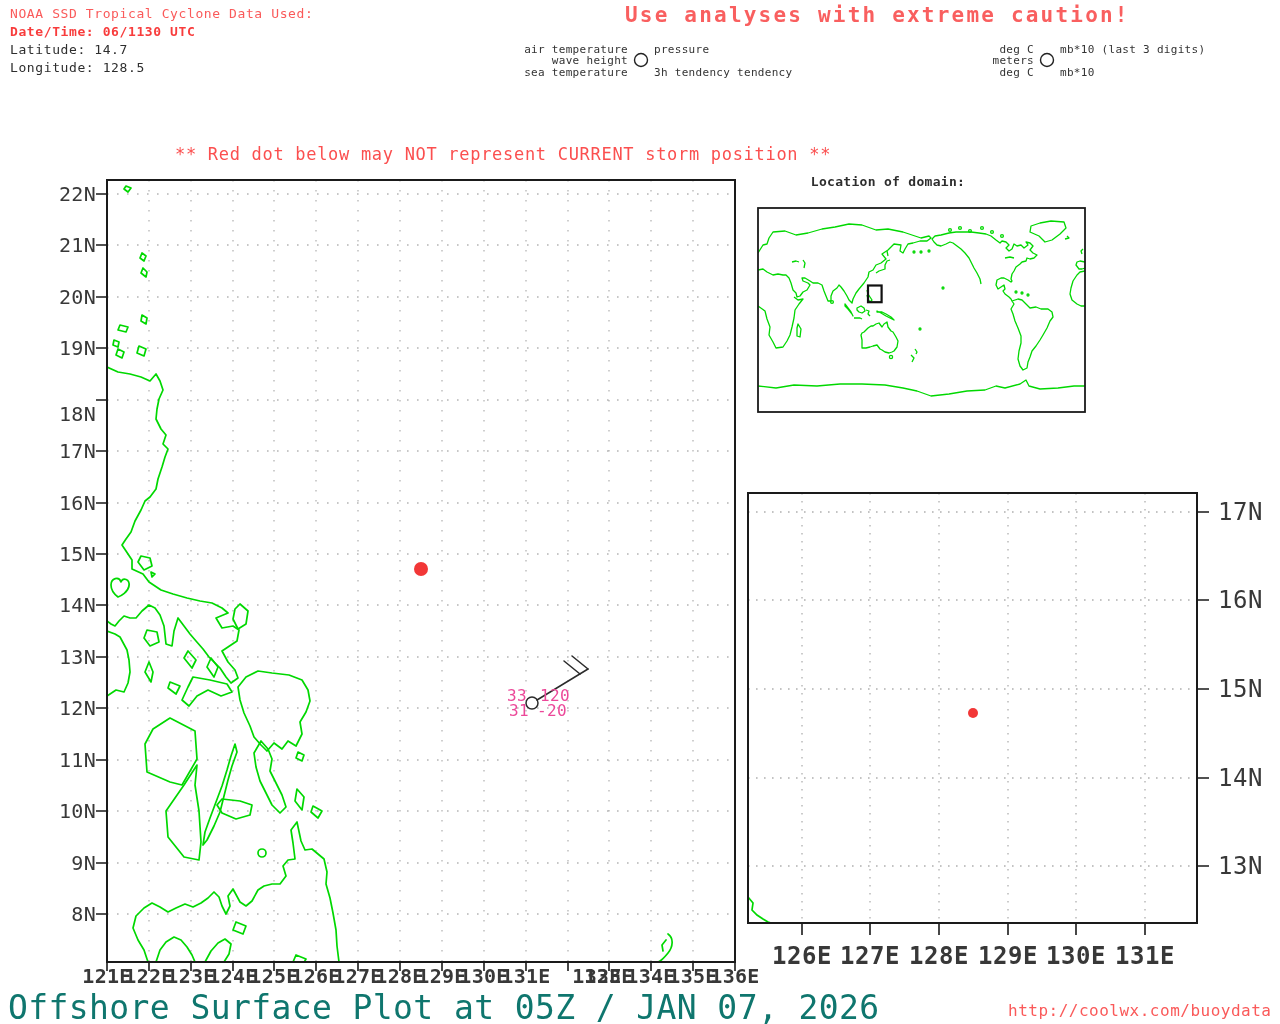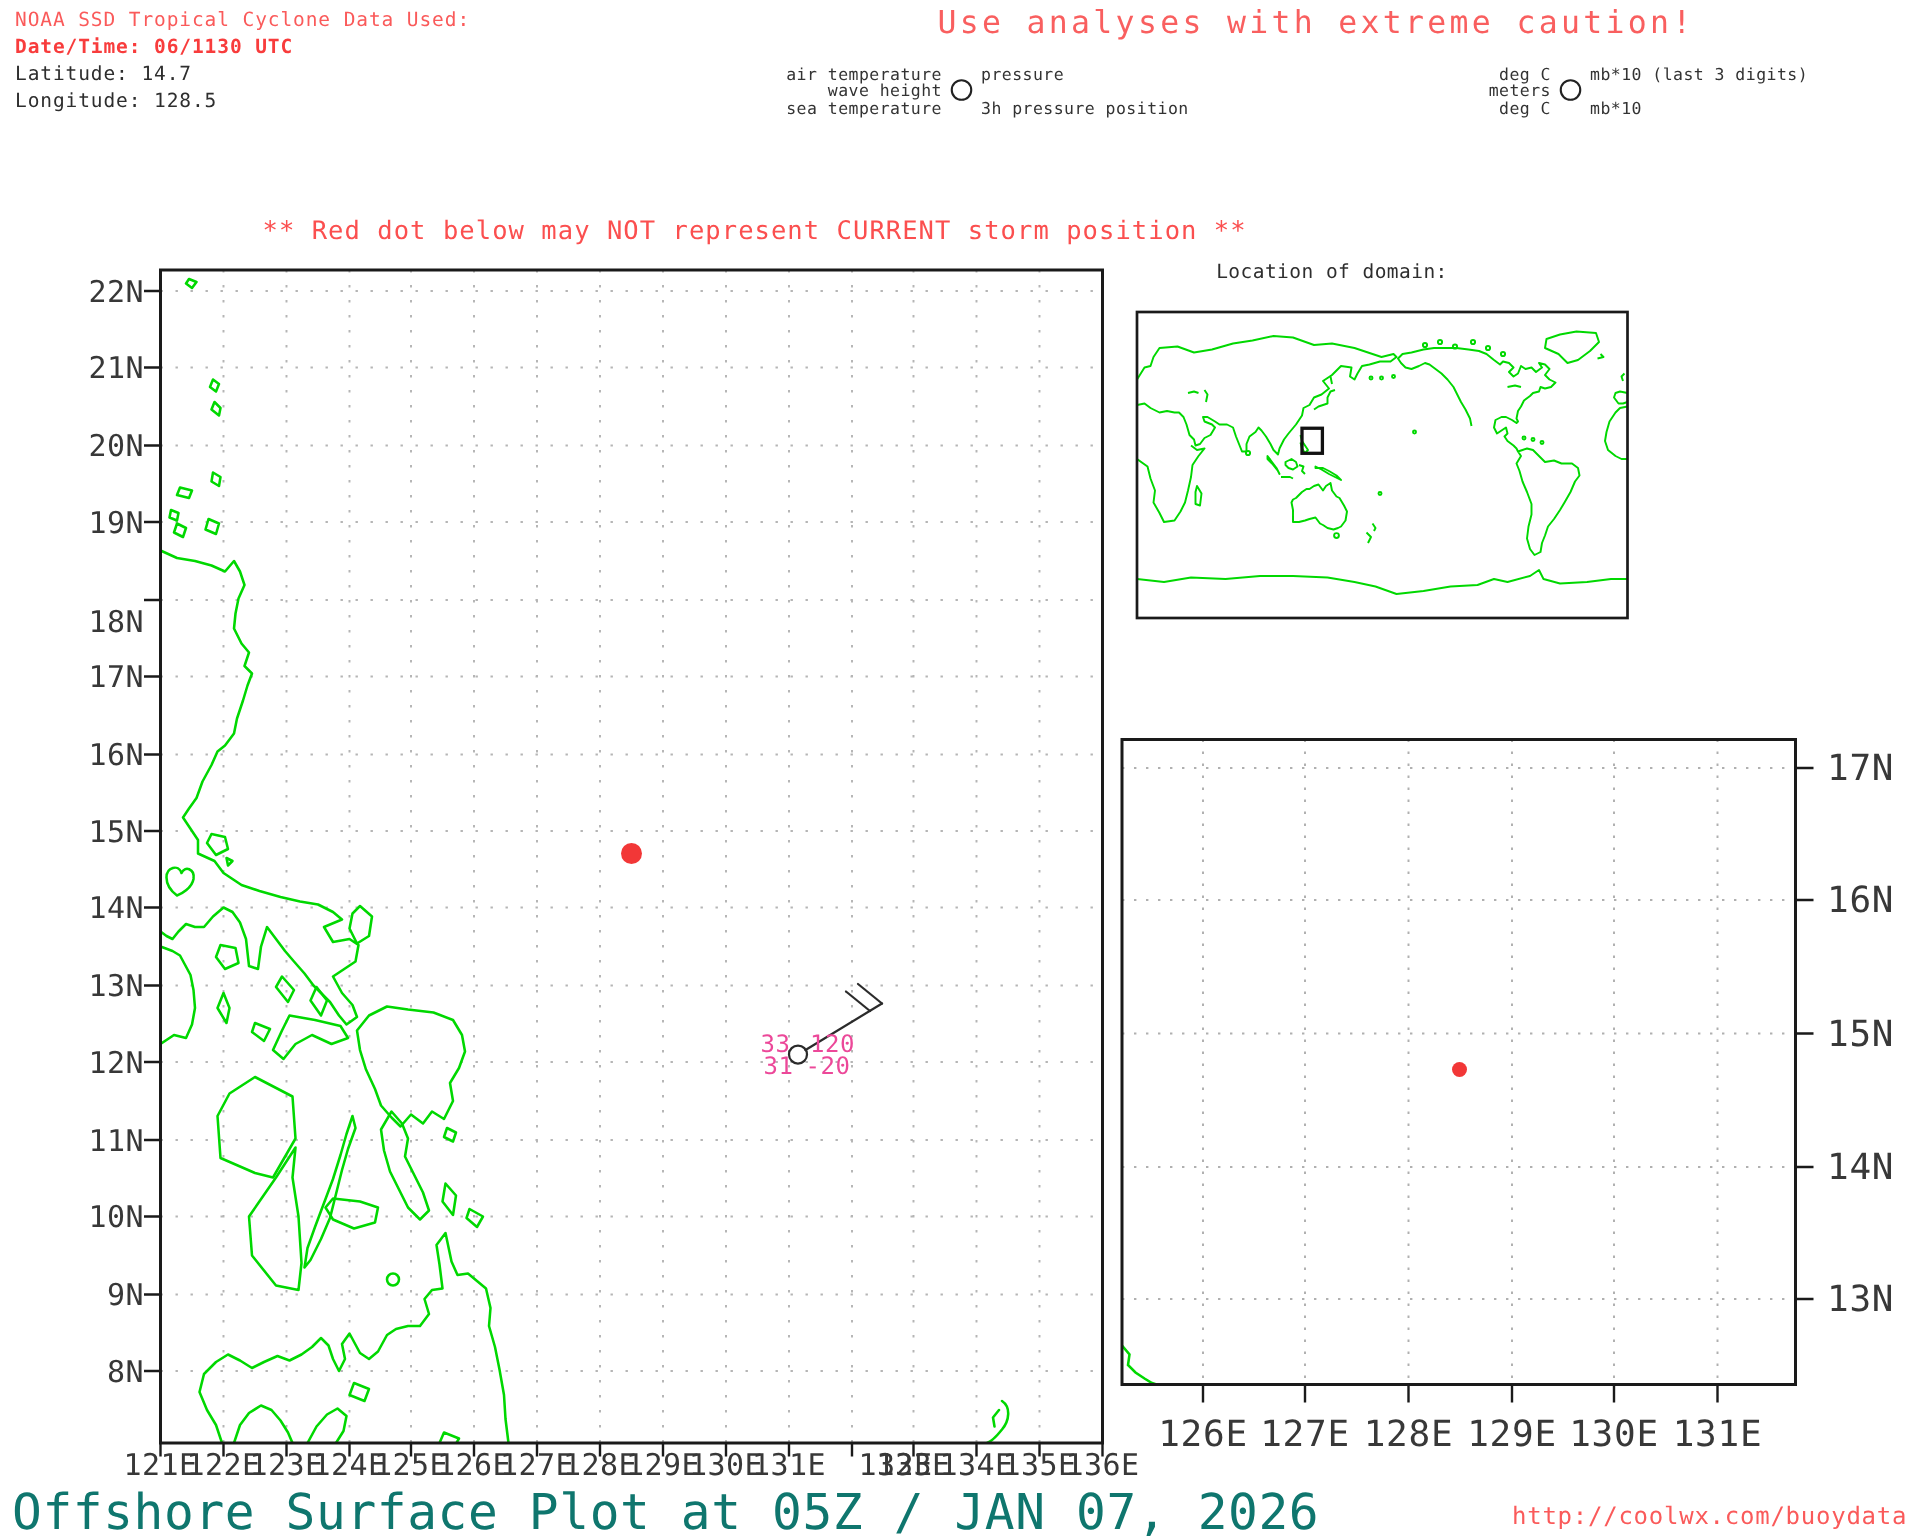--- a/index.html
+++ b/index.html
@@ -12,21 +12,21 @@
   .ax{font-size:20px;letter-spacing:.3px;line-height:20px;color:#383838;}
   .zx{font-size:24px;letter-spacing:.5px;line-height:24px;color:#383838;}
   .red{color:#fa5a5a;}
   .boldred{color:#f83c3c;font-weight:bold;}
   .note{font-size:17px;letter-spacing:.7px;color:#fb4f4f;}
   .warn{font-size:21px;letter-spacing:2.2px;color:#f95f5f;}
   .stn{font-size:16px;letter-spacing:.4px;color:#ec4899;line-height:15px;}
   .title{font-size:33px;letter-spacing:.4px;color:#0f766e;line-height:34px;}
   .url{font-size:16px;letter-spacing:.5px;color:#fa5a5a;text-decoration:none;}
   .rt{text-align:right;}
-  .ct{text-align:center;}
+  .ct{text-align:center;font-weight:bold;}
 </style>
 </head>
 <body>
 
 <div id="page">
 
 <svg width="1280" height="1024" viewBox="0 0 1280 1024">
   <defs>
     <clipPath id="mainclip">
           <rect x="107" y="180" width="628" height="782"></rect>
@@ -193,21 +193,21 @@
   <div>Latitude: 14.7</div>
   <div>Longitude: 128.5</div>
 </div>
 
 <div class="t warn ct" style="left:625px;top:3px;width:500px;">Use analyses with extreme caution!</div>
 
 <div class="t leg rt" style="left:448px;top:44px;width:180px;">air temperature</div>
 <div class="t leg rt" style="left:448px;top:55px;width:180px;">wave height</div>
 <div class="t leg rt" style="left:448px;top:67px;width:180px;">sea temperature</div>
 <div class="t leg" style="left:654px;top:44px;">pressure</div>
-<div class="t leg" style="left:654px;top:67px;">3h pressure position</div>
+<div class="t leg" style="left:654px;top:67px;">3h tendency tendency</div>
 
 <div class="t leg rt" style="left:884px;top:44px;width:150px;">deg C</div>
 <div class="t leg rt" style="left:884px;top:55px;width:150px;">meters</div>
 <div class="t leg rt" style="left:884px;top:67px;width:150px;">deg C</div>
 <div class="t leg" style="left:1060px;top:44px;">mb*10 (last 3 digits)</div>
 <div class="t leg" style="left:1060px;top:67px;">mb*10</div>
 
 <div class="t note" style="left:175px;top:144px;">** Red dot below may NOT represent CURRENT storm position **</div>
 
 <div class="t sm ct" style="left:788px;top:173px;width:200px;letter-spacing:.3px;">Location of domain:</div>

